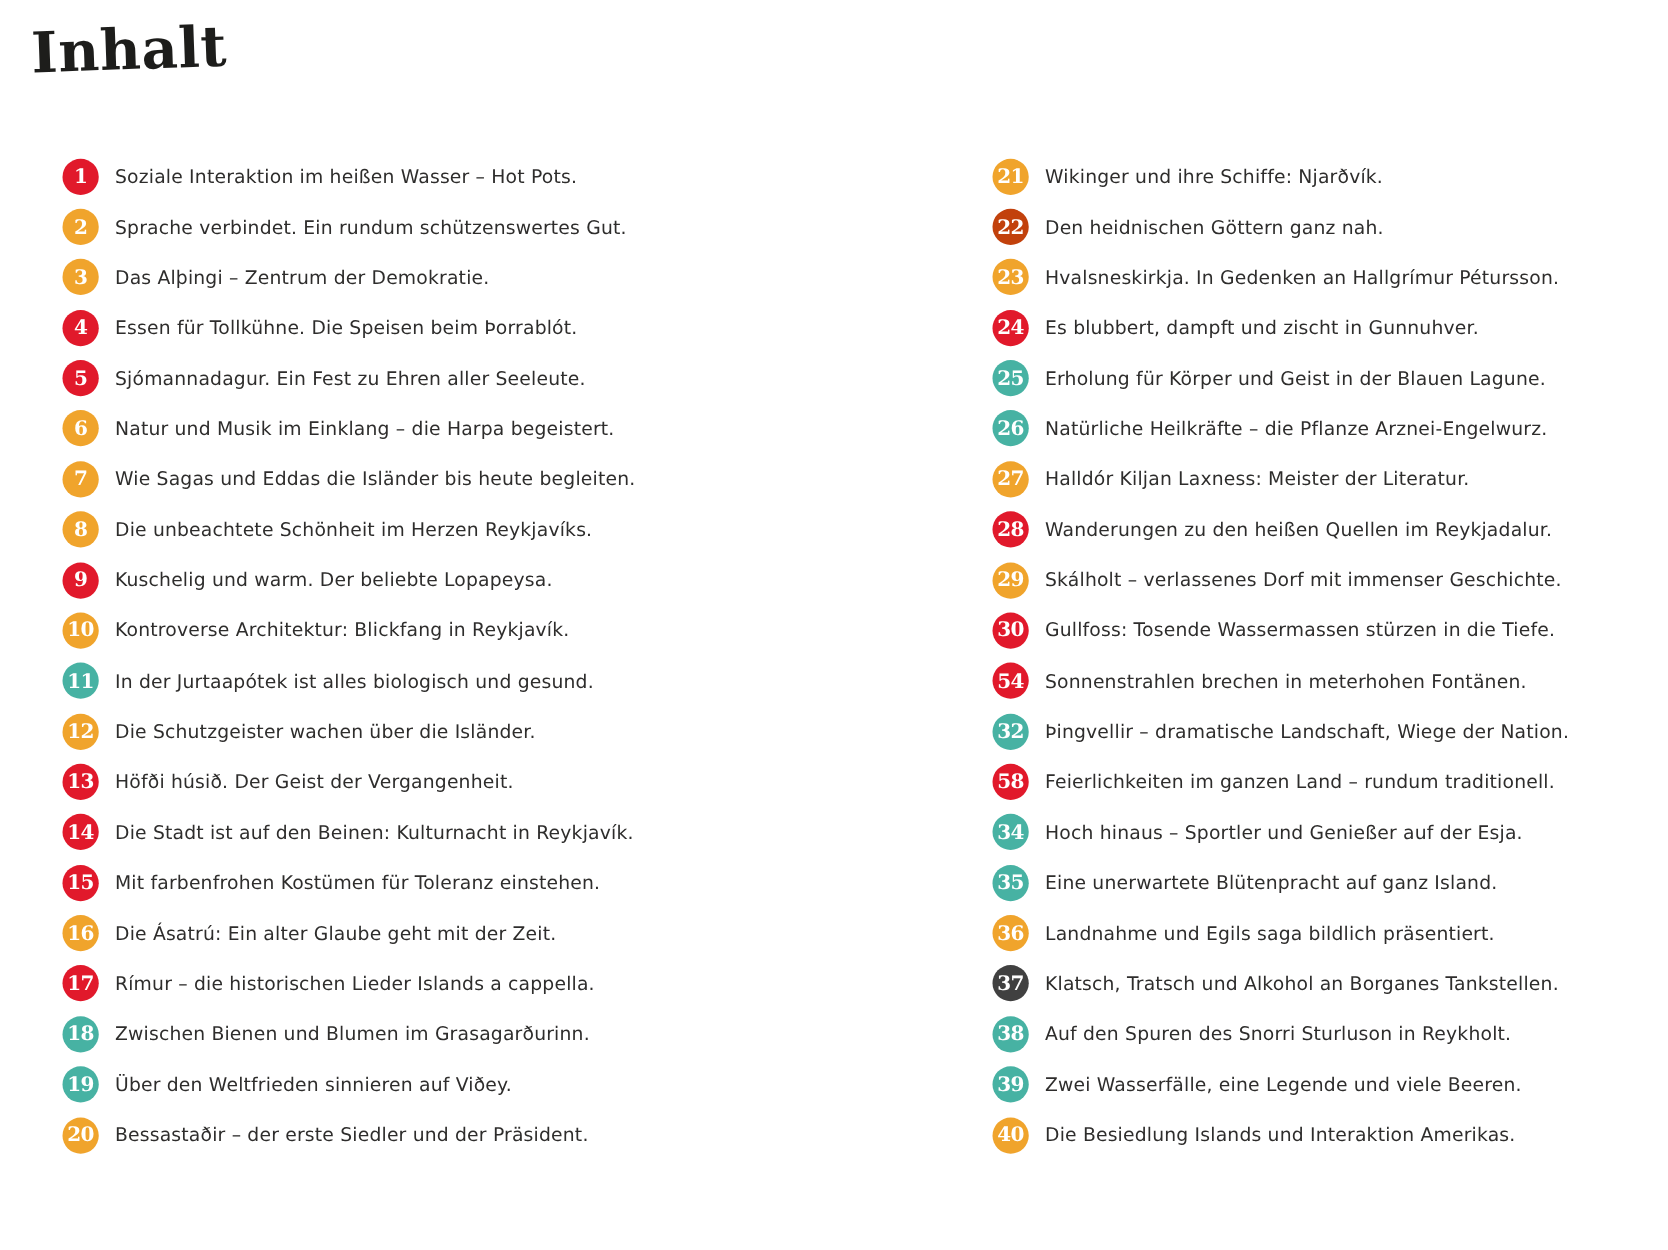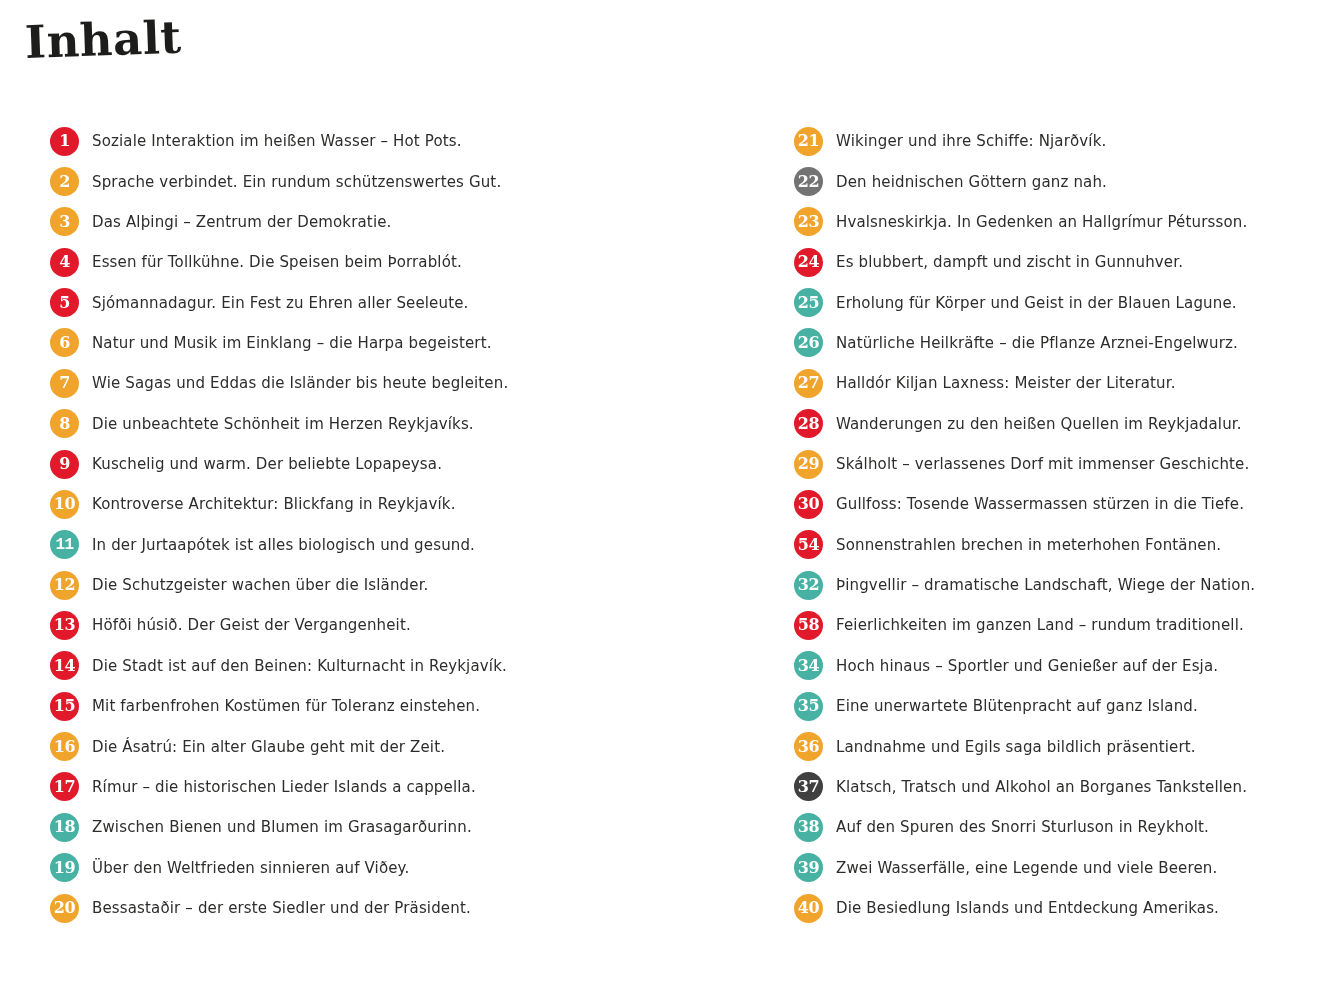--- a/index.html
+++ b/index.html
@@ -107,21 +107,21 @@
       </div>
       <div class="toc-row">
         <span class="badge" style="background: rgb(225, 25, 43);">9</span>
         <span class="label">Kuschelig und warm. Der beliebte Lopapeysa.</span>
       </div>
       <div class="toc-row">
         <span class="badge" style="background: rgb(240, 164, 44);">10</span>
         <span class="label">Kontroverse Architektur: Blickfang in Reykjavík.</span>
       </div>
       <div class="toc-row">
-        <span class="badge" style="background: rgb(71, 178, 163); font-family: Liberation Mono, monospace;">11</span>
+        <span class="badge" style="background: rgb(71, 178, 163);">11</span>
         <span class="label">In der Jurtaapótek ist alles biologisch und gesund.</span>
       </div>
       <div class="toc-row">
         <span class="badge" style="background: rgb(240, 164, 44);">12</span>
         <span class="label">Die Schutzgeister wachen über die Isländer.</span>
       </div>
       <div class="toc-row">
         <span class="badge" style="background: rgb(225, 25, 43);">13</span>
         <span class="label">Höfði húsið. Der Geist der Vergangenheit.</span>
       </div>
@@ -153,21 +153,21 @@
         <span class="badge" style="background: rgb(240, 164, 44);">20</span>
         <span class="label">Bessastaðir – der erste Siedler und der Präsident.</span>
       </div>
     </div>
   <div class="col col-right">
       <div class="toc-row">
         <span class="badge" style="background: rgb(240, 164, 44);">21</span>
         <span class="label">Wikinger und ihre Schiffe: Njarðvík.</span>
       </div>
       <div class="toc-row">
-        <span class="badge" style="background: #737373;">22</span>
+        <span class="badge" style="background: #c2410c;">22</span>
         <span class="label">Den heidnischen Göttern ganz nah.</span>
       </div>
       <div class="toc-row">
         <span class="badge" style="background: rgb(240, 164, 44);">23</span>
         <span class="label">Hvalsneskirkja. In Gedenken an Hallgrímur Pétursson.</span>
       </div>
       <div class="toc-row">
         <span class="badge" style="background: rgb(225, 25, 43);">24</span>
         <span class="label">Es blubbert, dampft und zischt in Gunnuhver.</span>
       </div>
@@ -226,16 +226,16 @@
       <div class="toc-row">
         <span class="badge" style="background: rgb(71, 178, 163);">38</span>
         <span class="label">Auf den Spuren des Snorri Sturluson in Reykholt.</span>
       </div>
       <div class="toc-row">
         <span class="badge" style="background: rgb(71, 178, 163);">39</span>
         <span class="label">Zwei Wasserfälle, eine Legende und viele Beeren.</span>
       </div>
       <div class="toc-row">
         <span class="badge" style="background: rgb(240, 164, 44);">40</span>
-        <span class="label">Die Besiedlung Islands und Entdeckung Amerikas.</span>
+        <span class="label">Die Besiedlung Islands und Interaktion Amerikas.</span>
       </div>
     </div>
 </div>
 
 </body></html>

